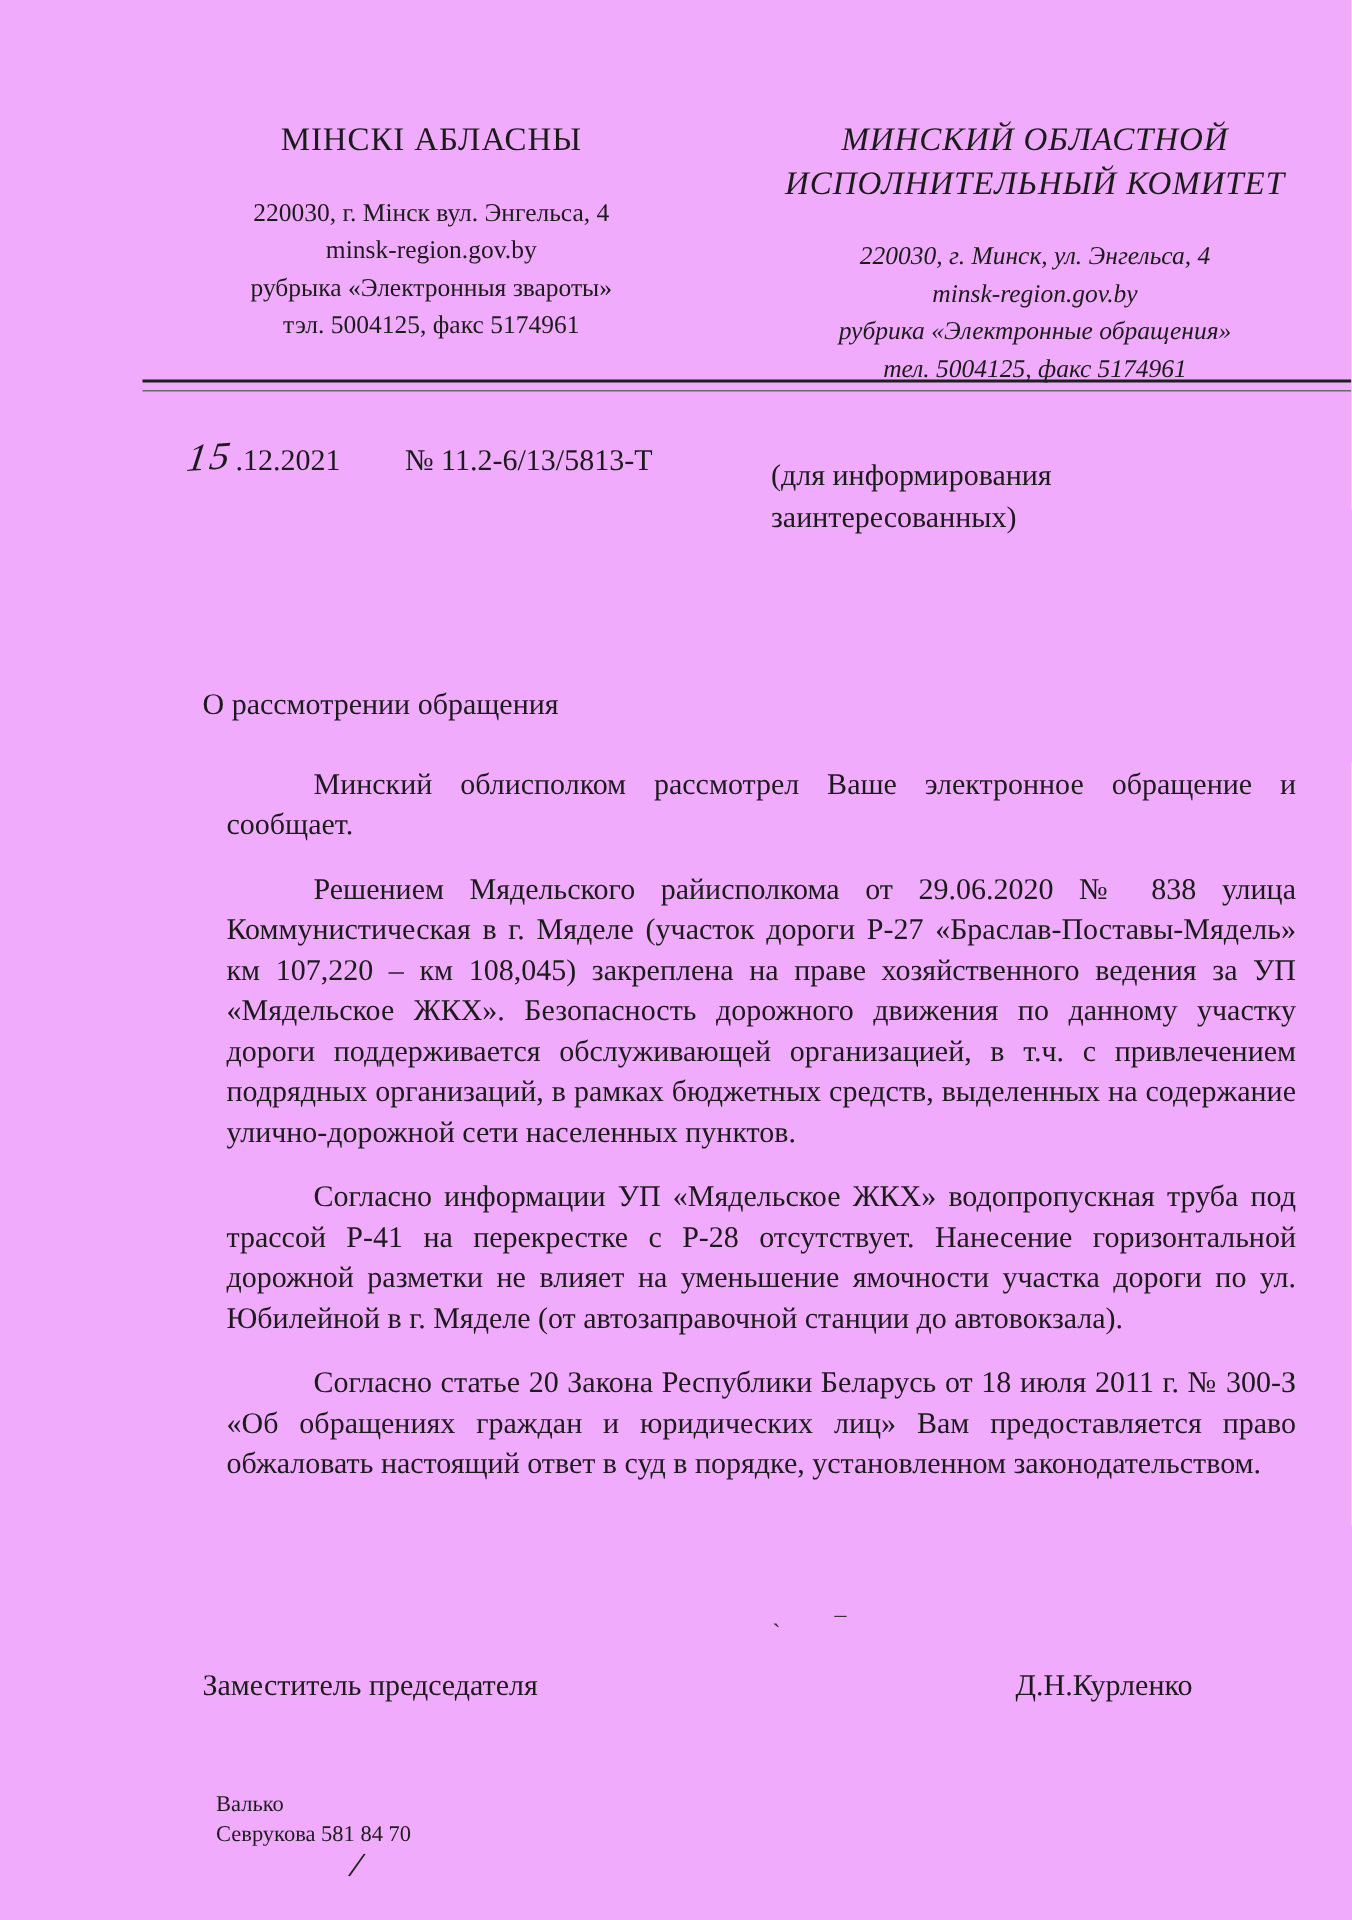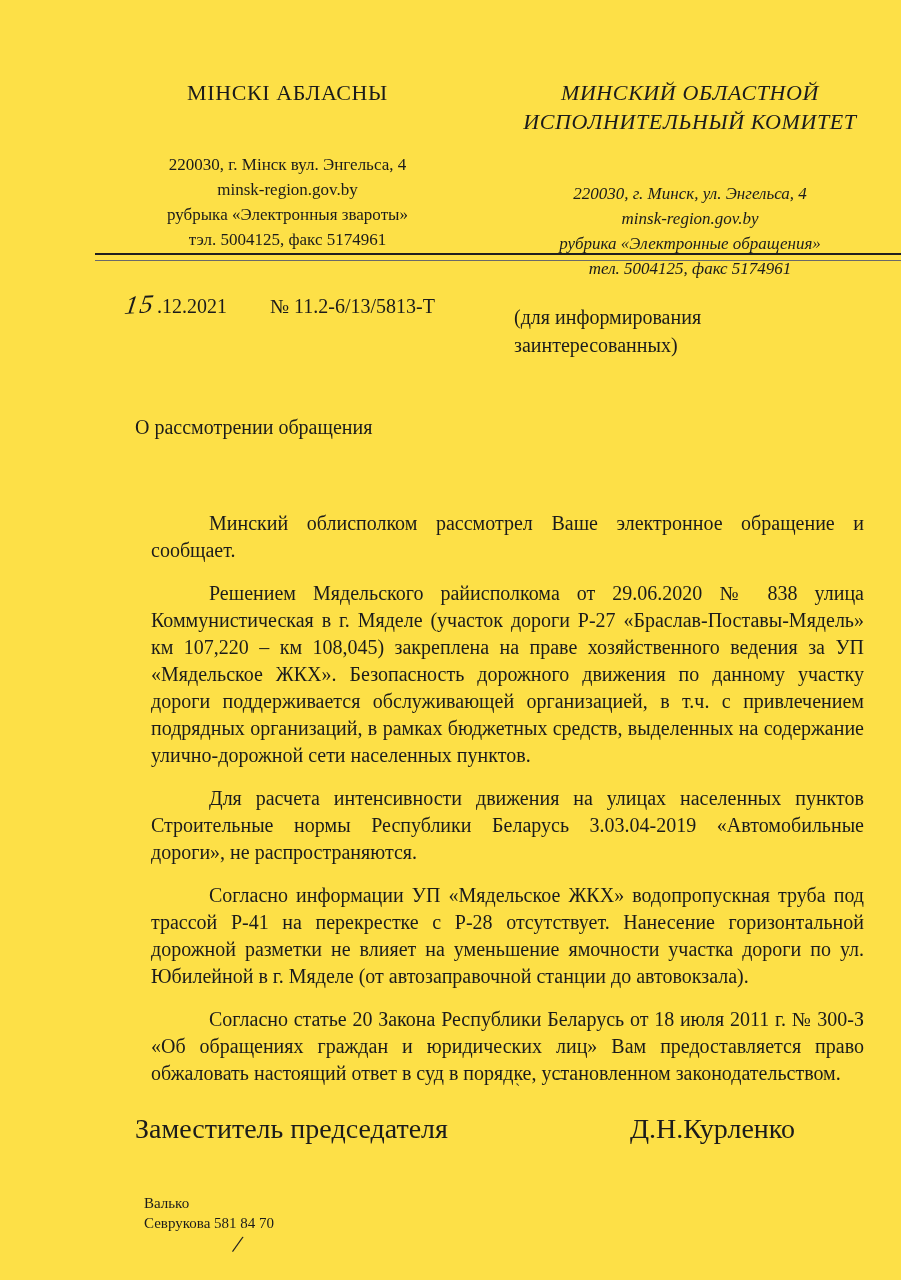--- a/index.html
+++ b/index.html
@@ -5,38 +5,38 @@
   html, body {
     margin: 0;
     padding: 0;
     background: #e8e8e8;
   }
   .page {
     position: relative;
     width: 901px;
     height: 1280px;
     margin: 0 auto;
-    background: #fde047;
+    background: #f0abfc;
     color: #1b1b1b;
     font-family: "Liberation Serif", "DejaVu Serif", serif;
     overflow: hidden;
   }
 
   
   .lh-col { position: absolute; text-align: center; }
   .lh-left  { left: 70px;  top: 78px; width: 435px; }
   .lh-right { left: 480px; top: 78px; width: 420px; font-style: italic; }
   .lh-title {
     font-size: 22px;
     line-height: 29px;
     letter-spacing: 0.6px;
     font-weight: 500;
   }
   .lh-address {
-    margin-top: 45px;
+    margin-top: 22px;
     font-size: 17px;
     line-height: 25px;
   }
 
   
   .rule {
     position: absolute;
     left: 95px;
     right: 0;
     top: 253px;
@@ -69,21 +69,21 @@
     top: 303px;
     width: 330px;
     font-size: 20px;
     line-height: 28px;
   }
 
   
   .subject {
     position: absolute;
     left: 135px;
-    top: 416px;
+    top: 459px;
     font-size: 20px;
   }
 
   
   .body-text {
     position: absolute;
     left: 135px;
     top: 494px;
     width: 745px;
     font-size: 20px;
@@ -96,21 +96,21 @@
   }
 
   
   .signature-row {
     position: absolute;
     left: 135px;
     top: 1113px;
     width: 660px;
     display: flex;
     justify-content: space-between;
-    font-size: 28px;
+    font-size: 20px;
   }
 
   
   .footer {
     position: absolute;
     left: 144px;
     top: 1193px;
     font-size: 15px;
     line-height: 20px;
   }
@@ -173,21 +173,20 @@
   <div class="info-note">
     <div>(для информирования</div>
     <div>заинтересованных)</div>
   </div>
 
   <div class="subject">О рассмотрении обращения</div>
 
   <div class="body-text">
     <p>Минский облисполком рассмотрел Ваше электронное обращение и сообщает.</p>
     <p>Решением Мядельского райисполкома от 29.06.2020 № 838 улица Коммунистическая в г. Мяделе (участок дороги Р-27 «Браслав-Поставы-Мядель» км 107,220 – км 108,045) закреплена на праве хозяйственного ведения за УП «Мядельское ЖКХ». Безопасность дорожного движения по данному участку дороги поддерживается обслуживающей организацией, в т.ч. с привлечением подрядных организаций, в рамках бюджетных средств, выделенных на содержание улично-дорожной сети населенных пунктов.</p>
-    <p>Для расчета интенсивности движения на улицах населенных пунктов Строительные нормы Республики Беларусь 3.03.04-2019 «Автомобильные дороги», не распространяются.</p>
     <p>Согласно информации УП «Мядельское ЖКХ» водопропускная труба под трассой Р-41 на перекрестке с Р-28 отсутствует. Нанесение горизонтальной дорожной разметки не влияет на уменьшение ямочности участка дороги по ул. Юбилейной в г. Мяделе (от автозаправочной станции до автовокзала).</p>
     <p>Согласно статье 20 Закона Республики Беларусь от 18 июля 2011 г. № 300-З «Об обращениях граждан и юридических лиц» Вам предоставляется право обжаловать настоящий ответ в суд в порядке, установленном законодательством.</p>
   </div>
 
   <div class="signature-row">
     <span>Заместитель председателя</span>
     <span>Д.Н.Курленко</span>
   </div>
 
   <div class="footer">

